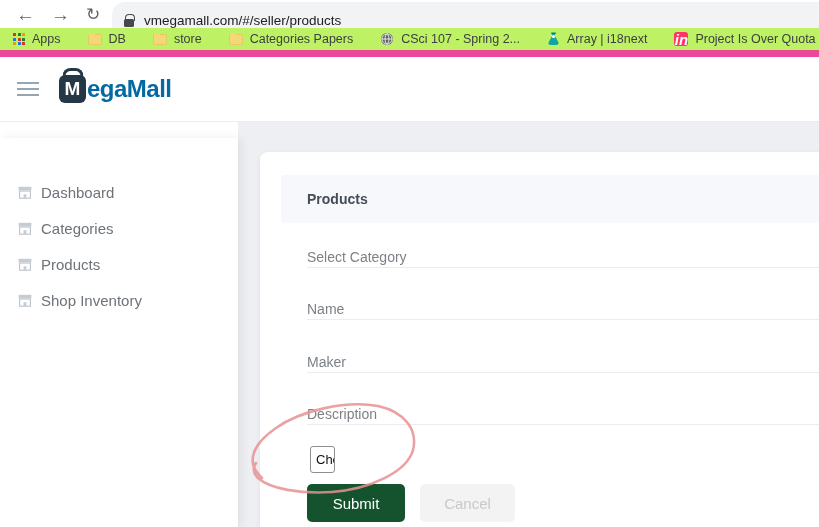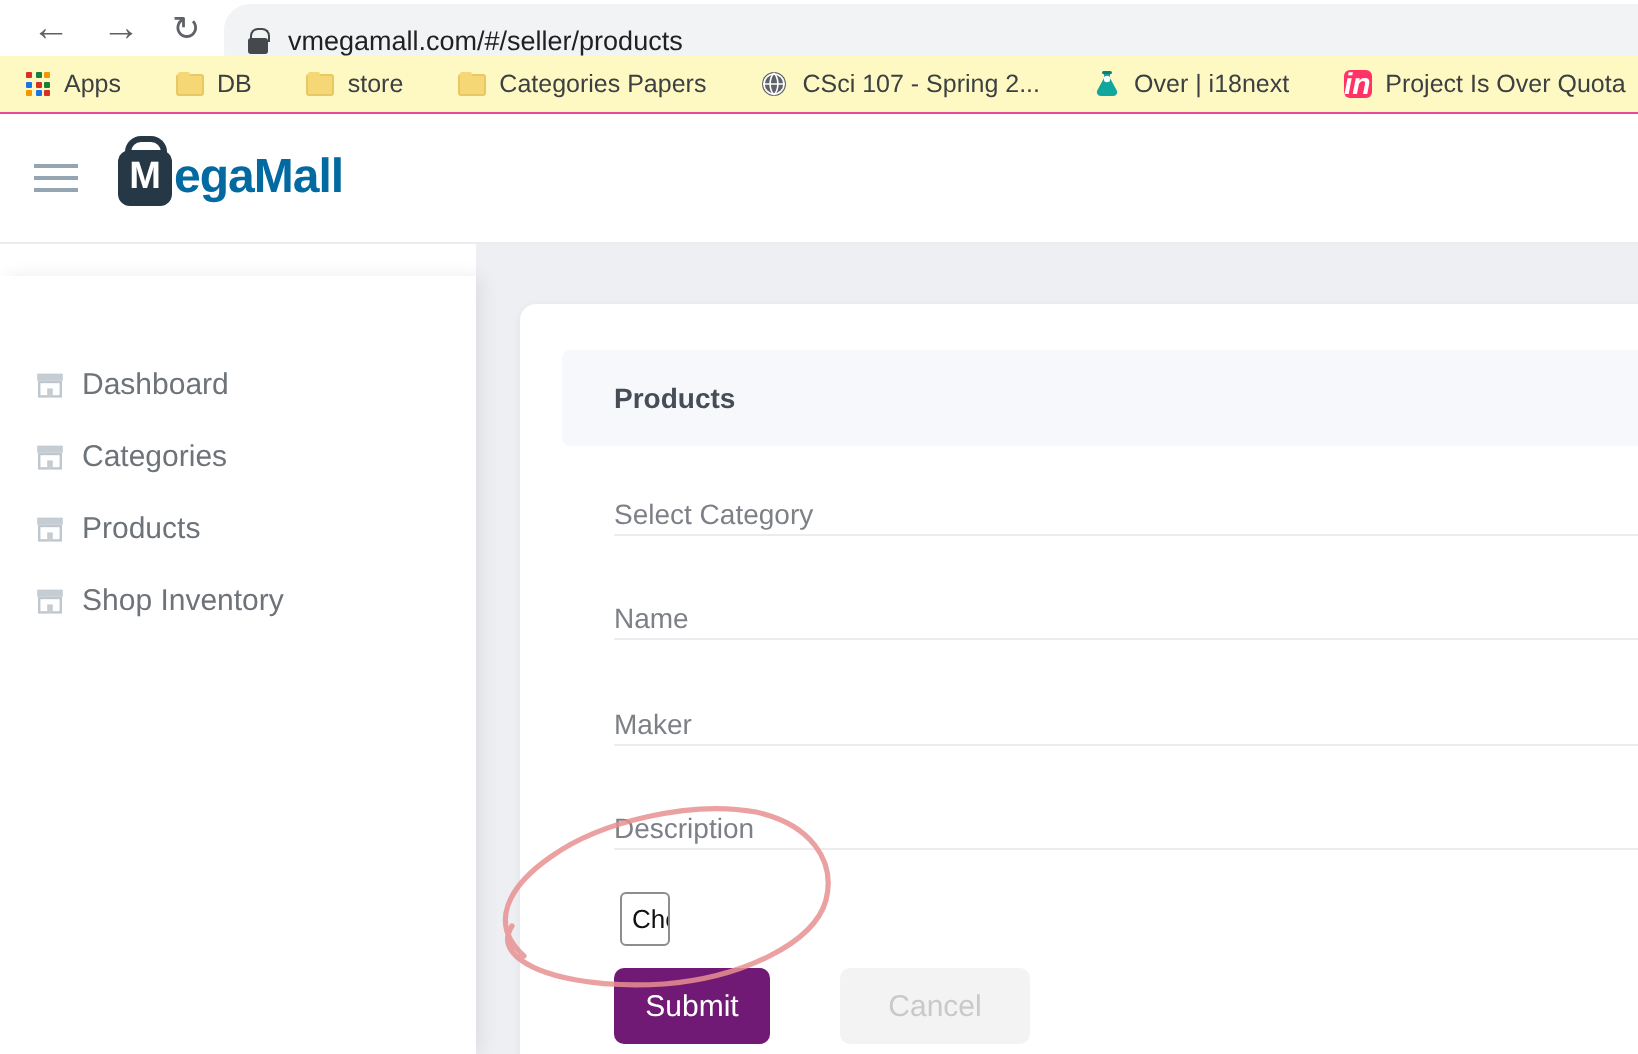--- a/index.html
+++ b/index.html
@@ -12,22 +12,22 @@
                     display:flex; align-items:center; }
   .nav-btn { color:#5f6368; font-size:19px; line-height:1; margin-left:16px; cursor:pointer; }
   .nav-btn.refresh { font-size:17px; }
   .omnibox { position:absolute; left:112px; top:2px; right:0; height:37px; background:#f1f3f4;
              border-radius:13px 0 0 13px; display:flex; align-items:center; padding-left:12px; }
   .lock { position:relative; width:10px; height:8px; background:#45494d; border-radius:1.5px; margin-right:10px; margin-top:4px; }
   .lock::before { content:''; position:absolute; left:1px; top:-5px; width:8px; height:6px;
                   border:1.6px solid #45494d; border-bottom:none; border-radius:4px 4px 0 0; }
   .url-text { font-size:13.5px; color:#202124; }
 
-  .bookmarks-bar { position:absolute; left:0; top:28px; width:100%; height:29px; background:#fef9c3;
-                   border-bottom:1px solid #ec4899; display:flex; align-items:center;
+  .bookmarks-bar { position:absolute; left:0; top:28px; width:100%; height:29px; background:#bef264;
+                   border-bottom:7px solid #ec4899; display:flex; align-items:center;
                    padding-left:13px; gap:27px; white-space:nowrap; }
   .bm { display:flex; align-items:center; gap:7px; font-size:12.5px; color:#3c4043; cursor:pointer; flex:0 0 auto; }
   .apps-grid { display:grid; grid-template-columns:repeat(3,3px); grid-template-rows:repeat(3,3px); gap:1.5px; }
   .apps-grid i { width:3px; height:3px; border-radius:0.5px; }
   .folder { position:relative; width:14px; height:11px; background:#f6d776; border-radius:1.5px; border:0.5px solid #e8c765; }
   .folder::before { content:''; position:absolute; left:0; top:-2px; width:6px; height:2px; background:#f6d776;
                     border-radius:1px 1px 0 0; }
   .badge-in { width:14px; height:14px; border-radius:3px; background:#ff3366; color:#fff;
               font-size:15px; font-weight:bold; font-style:italic; display:flex; align-items:center; justify-content:center; }
 
@@ -63,21 +63,21 @@
                       font-size:14px; color:#555; background:transparent; font-family:"Liberation Sans",sans-serif; }
   .form-field input::placeholder { color:#7d8187; opacity:1; }
   .f1 { top:94px; } .f2 { top:146px; } .f3 { top:199px; } .f4 { top:251px; }
 
   .file-input { position:absolute; left:50px; top:294px; width:25px; height:27px; background:#fff;
                 border:1.6px solid #8d8d8d; border-radius:3px; overflow:hidden; cursor:pointer; }
   .file-input span { display:block; padding:5px 0 0 5px; font-size:13px; color:#111; white-space:nowrap; }
 
   .btn { position:absolute; top:332px; height:38px; border:none; border-radius:5px; font-size:15px;
          font-family:"Liberation Sans",sans-serif; cursor:pointer; }
-  .btn-submit { left:47px; width:78px; background:#701a75; color:#fff; }
+  .btn-submit { left:47px; width:98px; background:#14532d; color:#fff; }
   .btn-cancel { left:160px; width:95px; background:#f3f3f4; color:#c9c9cb; }
 
   
   .annotation { position:absolute; left:235px; top:392px; width:200px; height:115px; pointer-events:none; z-index:20; }
 </style>
 </head>
 <body>
 
 <div class="page">
 
@@ -129,21 +129,21 @@
       <span>CSci 107 - Spring 2...</span>
     </div>
     <div class="bm">
       <span style="display:flex">
         <svg width="13" height="14" viewBox="0 0 13 14">
             <path d="M5 1 h3 v3 l3.4 6.3 a1.9 1.9 0 0 1 -1.7 2.7 h-6.4 a1.9 1.9 0 0 1 -1.7 -2.7 L5 4 z" fill="#12a79d"></path>
             <circle cx="6.5" cy="4.5" r="1.6" fill="#fff"></circle>
             <rect x="4" y="0.5" width="5" height="1.6" rx="0.8" fill="#0c7f78"></rect>
           </svg>
       </span>
-      <span>Over | i18next</span>
+      <span>Array | i18next</span>
     </div>
     <div class="bm">
       <span class="badge-in">in</span>
       <span>Project Is Over Quota</span>
     </div>
 
   </div>
 
   <div class="app-header">
     <div class="hamburger">

